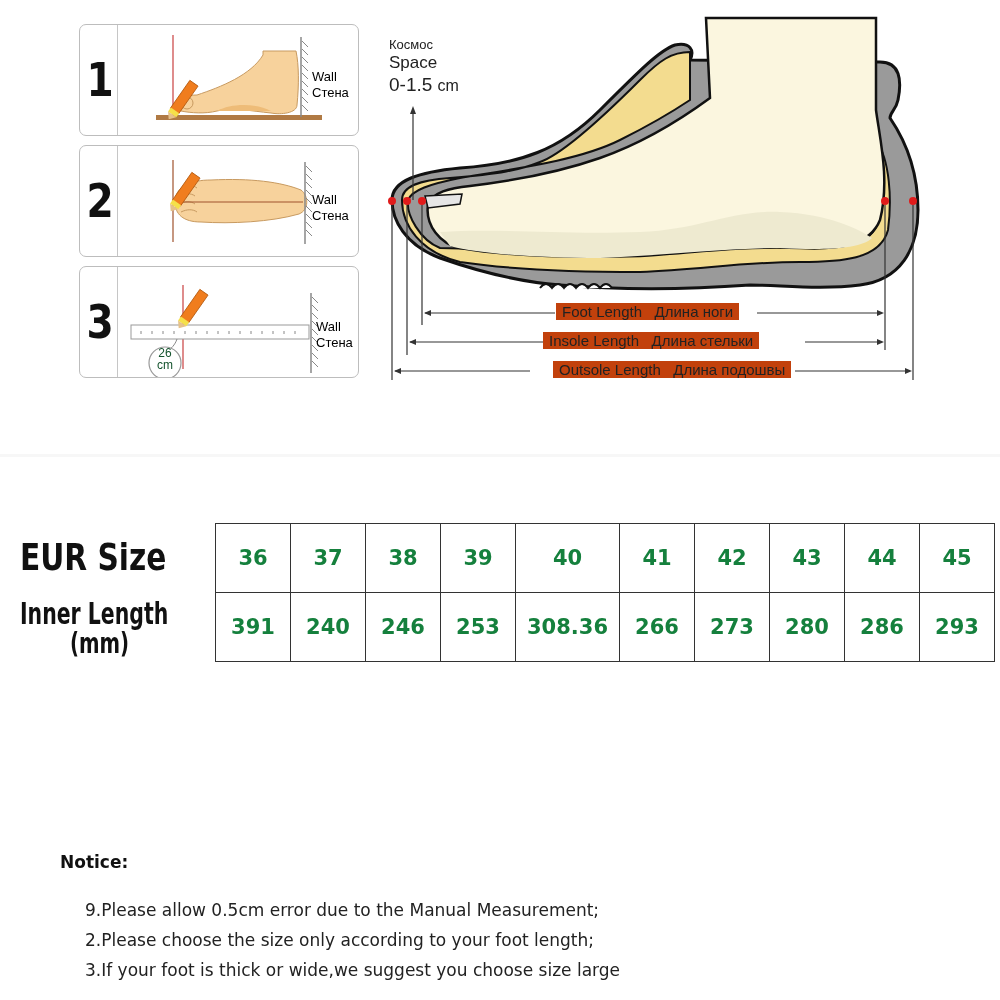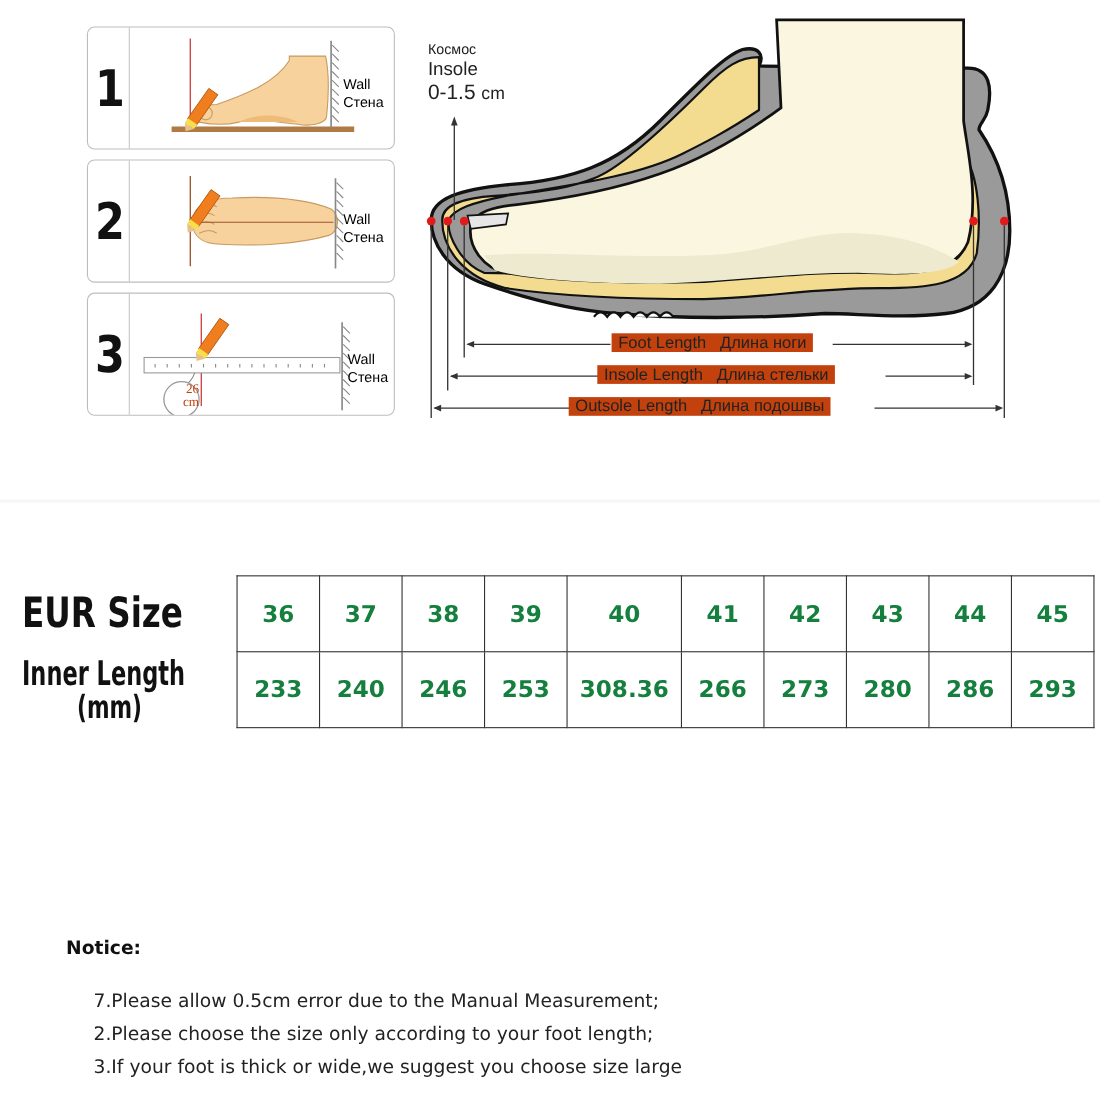--- a/index.html
+++ b/index.html
@@ -102,21 +102,21 @@
       <line x1="190" y1="26" x2="190" y2="106" stroke="#888" stroke-width="1.5"></line>
       <path d="M191,30 l6,6 M191,38 l6,6 M191,46 l6,6 M191,54 l6,6 M191,62 l6,6 M191,70 l6,6 M191,78 l6,6 M191,86 l6,6 M191,94 l6,6" stroke="#888" stroke-width="1"></path>
       <g transform="translate(60,58) rotate(-55)">
         <rect x="6" y="-5" width="34" height="10" fill="#f07d1e" stroke="#b35a10" stroke-width="0.8"></rect>
         <rect x="2" y="-5" width="5" height="10" fill="#f5e04a"></rect>
         <polygon points="2,-5 2,5 -4,0" fill="#e6c28a"></polygon>
       </g>
       <path d="M56,72 C54,78 50,82 46,84" stroke="#888" stroke-width="1" fill="none"></path>
       <circle cx="44" cy="96" r="16" fill="#fff" stroke="#999" stroke-width="1.2"></circle>
     </svg>
-    <div class="abs" style="left:28px; top:80px; width:32px; text-align:right; font-size:12px; line-height:12px; color:#c2410c;font-family:Liberation Serif, serif;">
+    <div class="abs" style="left:28px; top:80px; width:32px; text-align:center; font-size:12px; line-height:12px; color:#14532d;">
       <div>26</div>
       <div>cm</div>
     </div>
   </div>
   <div class="wall-label" style="left:236px; top:52px;">
     <div>Wall</div>
     <div>Стена</div>
   </div>
 </div>
 
@@ -166,36 +166,36 @@
       <polygon points="884,313 877,310 877,316"></polygon>
       <polygon points="409,342 416,339 416,345"></polygon>
       <polygon points="884,342 877,339 877,345"></polygon>
       <polygon points="394,371 401,368 401,374"></polygon>
       <polygon points="912,371 905,368 905,374"></polygon>
     </g>
   </svg>
 
   <div class="abs" style="left:389px; top:38px; line-height:1.15;">
     <div class="space-label" style="font-size:13px;">Космос</div>
-    <div class="space-label" style="font-size:17px;">Insole</div>
+    <div class="space-label" style="font-size:17px;">Space</div>
     <div style="font-size:19px; color:#222; margin-top:2px;">
       <span>0-1.5</span>
       <span style="font-size:16px;">cm</span>
     </div>
   </div>
 
   <div class="dim-label" style="left:556px; top:303px;">
     <span>Foot Length</span>&nbsp;&nbsp;
     <span>Длина ноги</span>
   </div>
   <div class="dim-label" style="left:543px; top:332px;">
     <span>Insole Length</span>&nbsp;&nbsp;
     <span>Длина стельки</span>
   </div>
-  <div class="dim-label" style="left:517px; top:361px;">
+  <div class="dim-label" style="left:553px; top:361px;">
     <span>Outsole Length</span>&nbsp;&nbsp;
     <span>Длина подошвы</span>
   </div>
 </div>
 
 <div class="abs" style="left:0; top:454px; width:1000px; height:3px; background:#f7f7f7;"></div>
 
 <div class="row-label" style="left:20px; top:535px; font-size:38px; transform:scaleX(0.78);">EUR Size</div>
 <div class="row-label" style="left:20px; top:595px; font-size:31px; transform:scaleX(0.66);">Inner Length</div>
 <div class="row-label" style="left:70px; top:626px; font-size:29px; transform:scaleX(0.68);">(mm)</div>
@@ -208,30 +208,30 @@
     <td style="width:74px;">38</td>
     <td style="width:74px;">39</td>
     <td style="width:103px;">40</td>
     <td style="width:74px;">41</td>
     <td style="width:74px;">42</td>
     <td style="width:74px;">43</td>
     <td style="width:74px;">44</td>
     <td style="width:74px;">45</td>
   </tr>
   <tr style="height:69px;">
-    <td>233</td>
+    <td>391</td>
     <td>240</td>
     <td>246</td>
     <td>253</td>
     <td>308.36</td>
     <td>266</td>
     <td>273</td>
     <td>280</td>
     <td>286</td>
     <td>293</td>
   </tr>
 </tbody>
   </table>
 
 <div class="notice-title">Notice:</div>
-<div class="notice-item" style="top:900px;">7.Please allow 0.5cm error due to the Manual Measurement;</div>
+<div class="notice-item" style="top:900px;">9.Please allow 0.5cm error due to the Manual Measurement;</div>
 <div class="notice-item" style="top:930px;">2.Please choose the size only according to your foot length;</div>
 <div class="notice-item" style="top:960px;">3.If your foot is thick or wide,we suggest  you  choose size large</div>
 
 </body></html>

